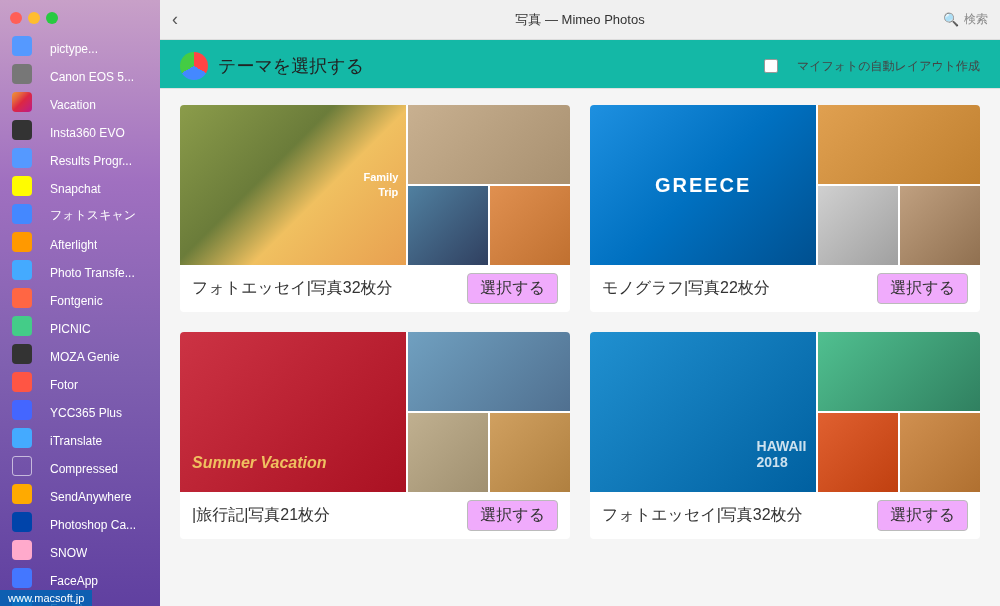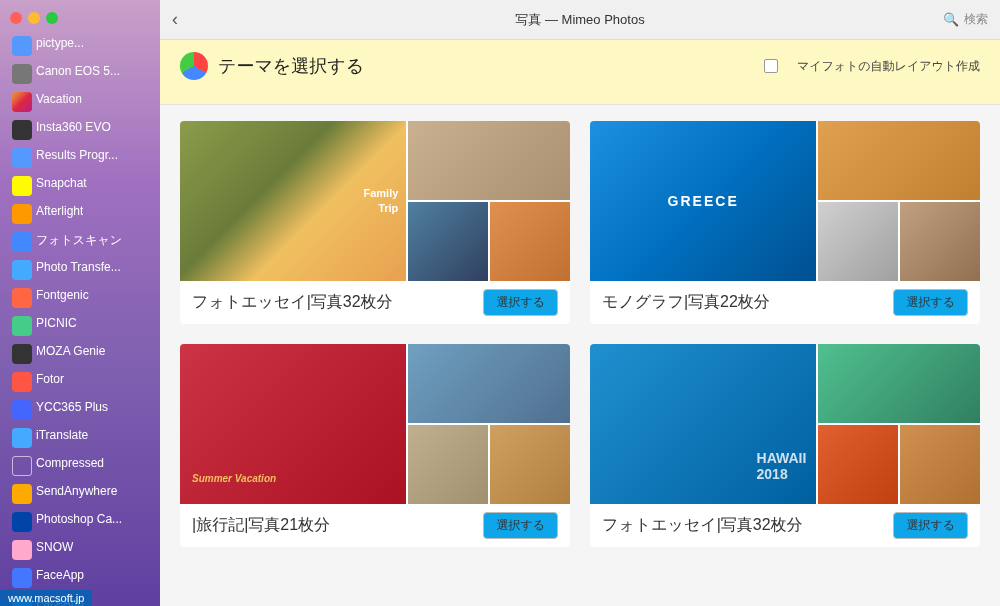--- a/index.html
+++ b/index.html
@@ -39,24 +39,24 @@
     .tl-green { background: #28ca41; }
 
     .sidebar-list {
       display: flex;
       flex-direction: column;
       overflow-y: auto;
       flex: 1;
     }
     .sidebar-item {
       display: flex;
-      align-items: flex-start;
+      align-items: flex-end;
       padding: 3px 8px;
       cursor: pointer;
-      gap: 4px;
+      gap: 18px;
       color: white;
       font-size: 12px;
       border-radius: 4px;
       margin: 1px 4px;
     }
     .sidebar-item-icon {
       width: 20px;
       height: 20px;
       border-radius: 4px;
       flex-shrink: 0;
@@ -138,22 +138,22 @@
     }
     .search-icon-small {
       font-size: 13px;
     }
 
     
     .content-header {
       display: flex;
       align-items: center;
       justify-content: space-between;
-      padding: 12px 20px 24px 20px;
-      background: #fef9c3;
+      padding: 12px 20px 8px 20px;
+      background: #14b8a6;
       border-bottom: 1px solid #e0e0e0;
       flex-shrink: 0;
     }
     .content-header-left {
       display: flex;
       align-items: center;
       gap: 10px;
     }
     .mimeo-icon {
       width: 28px;
@@ -203,25 +203,25 @@
       display: flex;
       align-items: center;
       justify-content: space-between;
       padding: 8px 12px;
     }
     .theme-label {
       font-size: 16px;
       color: #333;
     }
     .select-btn {
-      background: #0ea5e9;
+      background: #f0abfc;
       border: 1px solid #bbb;
       border-radius: 4px;
       padding: 4px 12px;
-      font-size: 12px;
+      font-size: 16px;
       cursor: pointer;
       color: #333;
     }
 
     
     .photo-collage-1 {
       display: flex;
       width: 100%;
       height: 160px;
     }
@@ -270,39 +270,39 @@
     .greece-main {
       background: linear-gradient(135deg, #1e90e0, #0070c0, #005090);
       position: relative;
     }
     .greece-text {
       position: absolute;
       top: 50%;
       left: 50%;
       transform: translate(-50%, -50%);
       color: white;
-      font-size: 14px;
+      font-size: 20px;
       font-weight: bold;
       letter-spacing: 2px;
     }
     .photo-greece-2 { background: linear-gradient(135deg, #e0a050, #c08030); }
     .photo-greece-3 { background: linear-gradient(135deg, #d0d0d0, #a0a0a0); }
     .photo-greece-4 { background: linear-gradient(135deg, #c0a080, #907050); }
 
     
     .summer-main {
       background: linear-gradient(135deg, #cc3344, #aa1122);
       position: relative;
     }
     .summer-text {
       position: absolute;
       bottom: 20px;
       left: 12px;
       color: #f0c060;
-      font-size: 10px;
+      font-size: 16px;
       font-weight: bold;
       font-style: italic;
     }
     .photo-summer-2 { background: linear-gradient(135deg, #70a0c0, #507090); }
     .photo-summer-3 { background: linear-gradient(135deg, #c0b090, #a09070); }
     .photo-summer-4 { background: linear-gradient(135deg, #d0a060, #b08040); }
 
     
     .hawaii-main {
       background: linear-gradient(135deg, #2090d0, #0060a0);
@@ -367,26 +367,26 @@
     </div>
     <div class="sidebar-item">
       <div class="sidebar-item-icon icon-results"></div>
       <span class="sidebar-item-label">Results Progr...</span>
     </div>
     <div class="sidebar-item">
       <div class="sidebar-item-icon icon-snapchat"></div>
       <span class="sidebar-item-label">Snapchat</span>
     </div>
     <div class="sidebar-item">
+      <div class="sidebar-item-icon icon-fotoscan"></div>
+      <span class="sidebar-item-label">フォトスキャン</span>
+    </div>
+    <div class="sidebar-item">
       <div class="sidebar-item-icon icon-afterlight"></div>
       <span class="sidebar-item-label">Afterlight</span>
-    </div>
-    <div class="sidebar-item">
-      <div class="sidebar-item-icon icon-fotoscan"></div>
-      <span class="sidebar-item-label">フォトスキャン</span>
     </div>
     <div class="sidebar-item">
       <div class="sidebar-item-icon icon-phototransfer"></div>
       <span class="sidebar-item-label">Photo Transfe...</span>
     </div>
     <div class="sidebar-item">
       <div class="sidebar-item-icon icon-fontgenic"></div>
       <span class="sidebar-item-label">Fontgenic</span>
     </div>
     <div class="sidebar-item">

